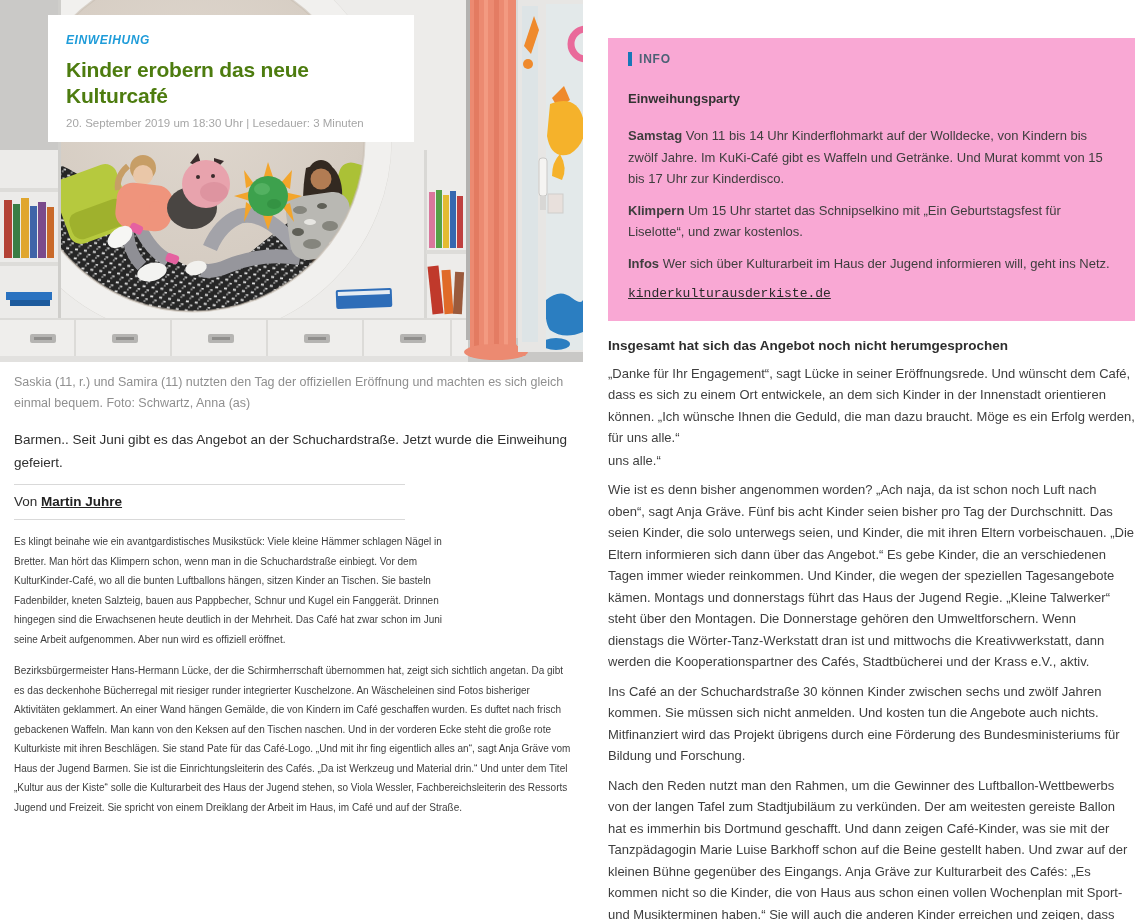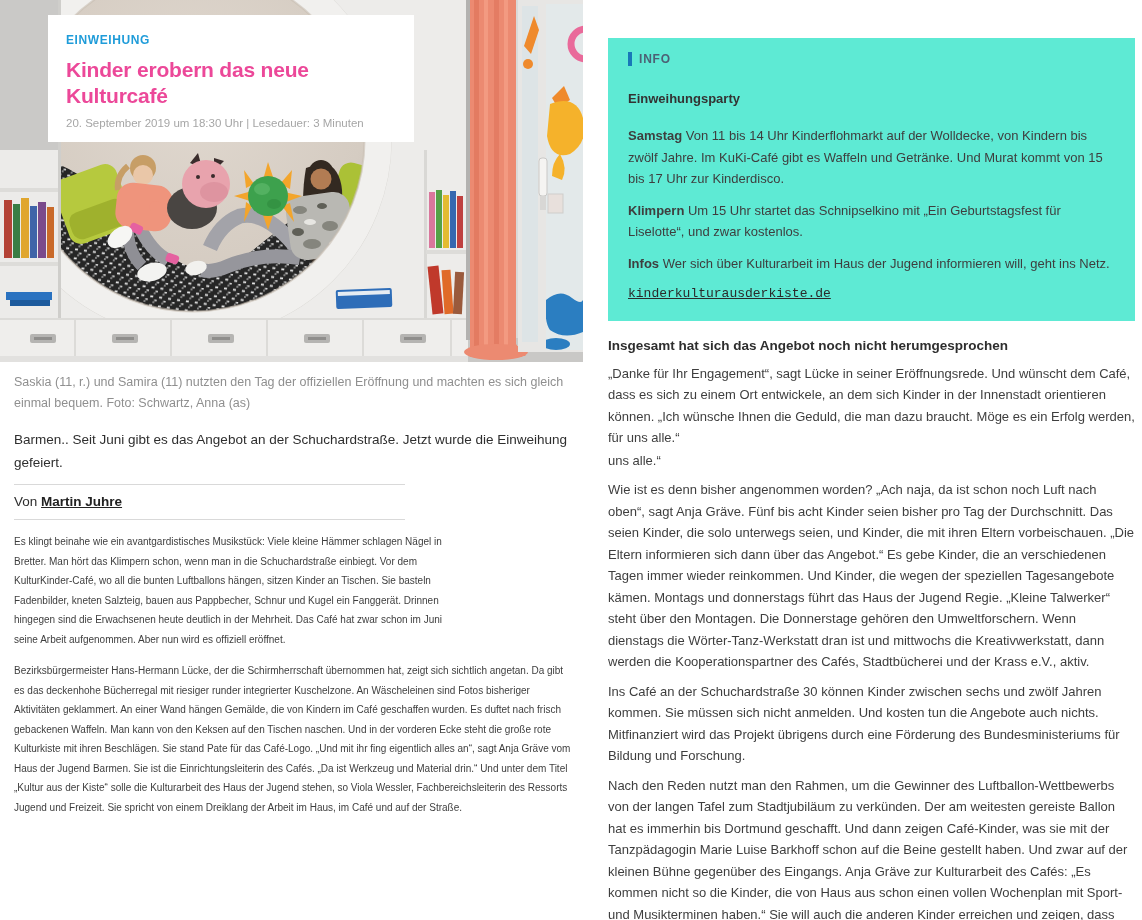--- a/index.html
+++ b/index.html
@@ -10,36 +10,36 @@
   }
   .page{position:relative;width:1142px;height:920px;background:#fff;}
 
   
   .left-col{position:absolute;left:0;top:0;width:590px;}
   .photo{position:relative;width:583px;height:362px;background:#d3d2d0;}
   .photo svg{display:block;}
   .header-card{position:absolute;left:48px;top:15px;width:366px;background:#ffffff;
     padding:15px 18px 13px 18px;box-sizing:border-box;}
   .category{font-size:12px;font-weight:bold;color:#1f9cd9;letter-spacing:.6px;
-    text-decoration:none;display:inline-block;}
+    text-decoration:none;display:inline-block;font-style:italic;}
   .title{margin:9px 0 0 0;font-size:21px;line-height:1.22;font-weight:bold;
-    color:#ec4899;letter-spacing:-.2px;}
+    color:#4d7c0f;letter-spacing:-.2px;}
   .meta{margin-top:9px;font-size:11.5px;color:#a6a6a6;}
   .caption{margin:10px 14px 0 14px;width:556px;font-size:12.5px;line-height:21px;color:#8f8f8f;}
   .lead{margin:14px 14px 0 14px;width:562px;font-size:13.5px;font-weight:normal;
     line-height:23px;color:#2e2e2e;}
   .rule{border:none;border-top:1px solid #d9d9d9;margin:10px 0 0 14px;width:391px;height:0;}
   .byline{margin:9px 14px 0 14px;font-size:13.5px;color:#2e2e2e;}
   .byline a{color:#222222;font-weight:bold;text-decoration:underline;}
   .body-p{margin:12px 14px 0 14px;width:562px;font-size:10px;line-height:19.5px;color:#3e3e3e;}
   .wrap-spacer{float:right;width:116px;height:100px;}
 
   
   .right-col{position:absolute;left:608px;top:38px;width:527px;}
-  .info-box{background:#5eead4;width:527px;box-sizing:border-box;padding:14px 20px 20px 20px;}
+  .info-box{background:#f9a8d4;width:527px;box-sizing:border-box;padding:14px 20px 20px 20px;}
   .info-label{display:flex;align-items:center;gap:7px;}
   .info-bar{width:4px;height:14px;background:#1878b8;}
   .info-word{font-size:12px;font-weight:bold;color:#4c6175;letter-spacing:.8px;}
   .info-title{margin-top:25px;font-size:13px;font-weight:bold;color:#333333;}
   .info-p{margin:10px 0 0 0;font-size:13px;line-height:21.5px;color:#3e3e3e;}
   .info-p.first{margin-top:19px;}
   .info-p .lead-word{font-weight:bold;}
   .info-link{display:inline-block;margin-top:12px;font-size:13px;color:#2b2b2b;
     text-decoration:underline;font-family:Liberation Mono, monospace;}
   .subheading{margin:16px 0 0 0;font-size:13.5px;font-weight:bold;color:#2e2e2e;line-height:1.3;}

